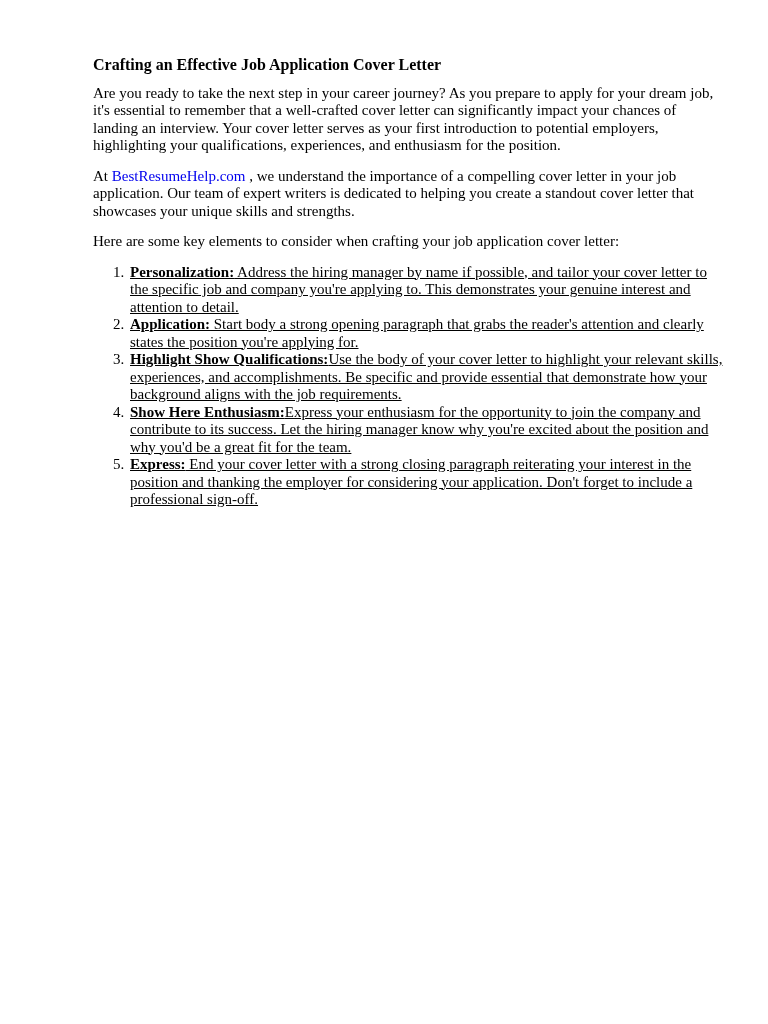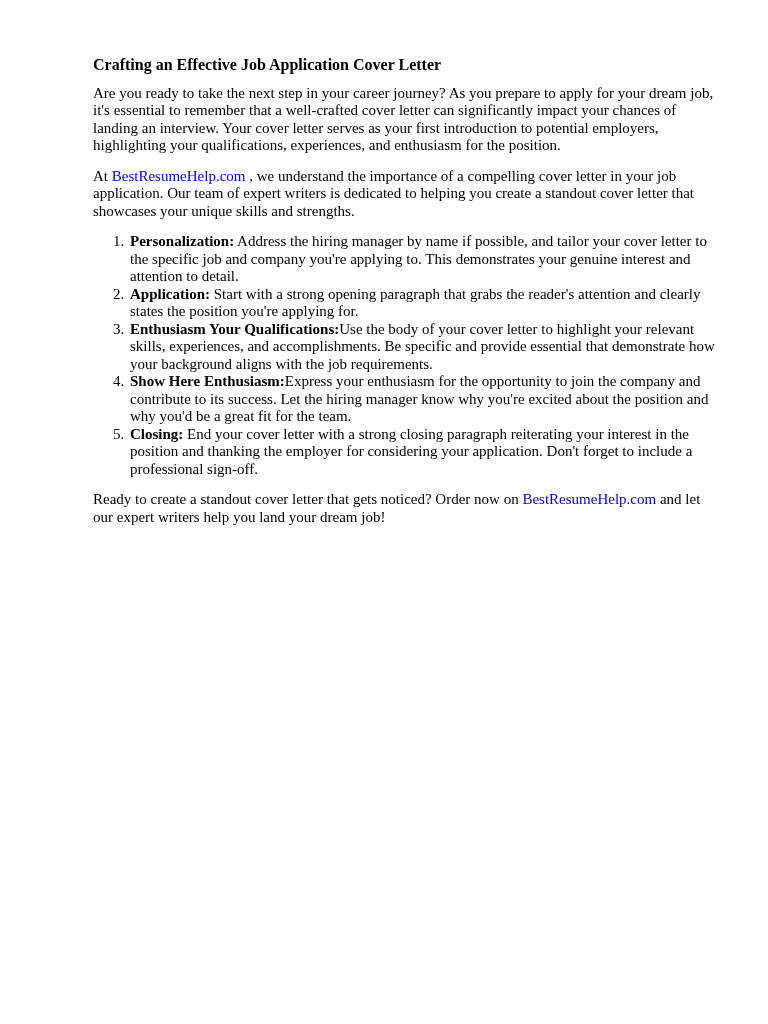--- a/index.html
+++ b/index.html
@@ -31,20 +31,21 @@
   p {
     margin: 4px 0 13px 0;
   }
   ol.key-list {
     margin: 0 0 13px 0;
     padding-left: 35px;
   }
   ol.key-list li {
     padding-left: 2px;
     margin: 0;
+    text-decoration: underline;
   }
   strong.lead {
     font-weight: bold;
   }
   a.link {
     color: #0000EE;
     font-weight: normal;
     text-decoration: none;
     cursor: pointer;
   }
@@ -53,25 +54,25 @@
 <body>
 
 <div class="page">
 
   <h1 class="doc-title">Crafting an Effective Job Application Cover Letter</h1>
 
   <p>Are you ready to take the next step in your career journey? As you prepare to apply for your dream job, it's essential to remember that a well-crafted cover letter can significantly impact your chances of landing an interview. Your cover letter serves as your first introduction to potential employers, highlighting your qualifications, experiences, and enthusiasm for the position.</p>
 
   <p><span>At </span><a class="link" style="color: rgb(0, 0, 238);">BestResumeHelp.com</a><span> , we understand the importance of a compelling cover letter in your job application. Our team of expert writers is dedicated to helping you create a standout cover letter that showcases your unique skills and strengths.</span></p>
 
+  <p>Here are some key elements to consider when crafting your job application cover letter:</p>
 
   <ol class="key-list">
     <li><strong class="lead">Personalization:</strong><span> Address the hiring manager by name if possible, and tailor your cover letter to the specific job and company you're applying to. This demonstrates your genuine interest and attention to detail.</span></li>
-    <li><strong class="lead">Application:</strong><span> Start with a strong opening paragraph that grabs the reader's attention and clearly states the position you're applying for.</span></li>
-    <li><strong class="lead">Enthusiasm Your Qualifications:</strong><span>Use the body of your cover letter to highlight your relevant skills, experiences, and accomplishments. Be specific and provide essential that demonstrate how your background aligns with the job requirements.</span></li>
+    <li><strong class="lead">Application:</strong><span> Start body a strong opening paragraph that grabs the reader's attention and clearly states the position you're applying for.</span></li>
+    <li><strong class="lead">Highlight Show Qualifications:</strong><span>Use the body of your cover letter to highlight your relevant skills, experiences, and accomplishments. Be specific and provide essential that demonstrate how your background aligns with the job requirements.</span></li>
     <li><strong class="lead">Show Here Enthusiasm:</strong><span>Express your enthusiasm for the opportunity to join the company and contribute to its success. Let the hiring manager know why you're excited about the position and why you'd be a great fit for the team.</span></li>
-    <li><strong class="lead">Closing:</strong><span> End your cover letter with a strong closing paragraph reiterating your interest in the position and thanking the employer for considering your application. Don't forget to include a professional sign-off.</span></li>
+    <li><strong class="lead">Express:</strong><span> End your cover letter with a strong closing paragraph reiterating your interest in the position and thanking the employer for considering your application. Don't forget to include a professional sign-off.</span></li>
   </ol>
 
 
-  <p><span>Ready to create a standout cover letter that gets noticed? Order now on </span><a class="link" style="color: rgb(0, 0, 238);">BestResumeHelp.com</a><span> and let our expert writers help you land your dream job!</span></p>
 
 </div>
 
 </body></html>

